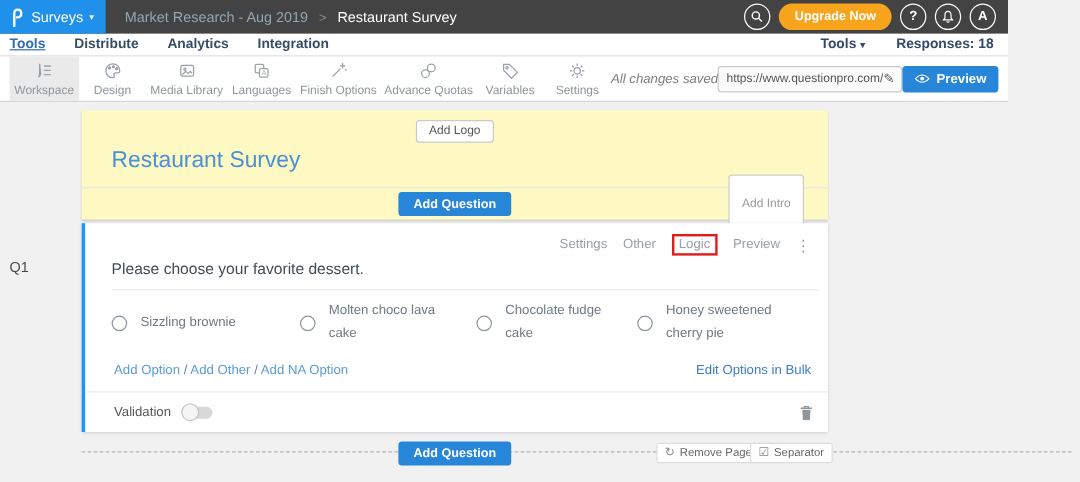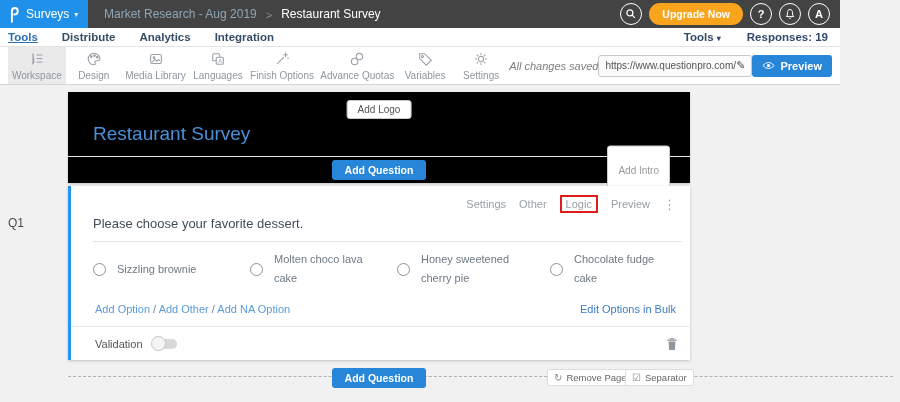--- a/index.html
+++ b/index.html
@@ -38,21 +38,21 @@
   .toolbar-right { margin-left:auto; display:flex; align-items:center; gap:0; padding-right:8px; }
   .saved { font-style:italic; font-size:11px; color:#7d7d7d; white-space:nowrap; }
   .url-box { display:flex; align-items:center; width:154px; height:22px; border:1px solid #c9c9c9; border-radius:3px; background:#fbfbfb; padding:0 6px; }
   .url-input { border:none; background:transparent; flex:1; min-width:0; font-size:10px; color:#555; outline:none; font-family:"Liberation Sans", sans-serif; }
   .pencil { font-size:11px; color:#555; cursor:pointer; }
   .preview-btn { background:#2786d8; color:#fff; font-size:11px; font-weight:700; height:22px; padding:0 10px; border-radius:3px; display:flex; align-items:center; gap:5px; border:none; cursor:pointer; font-family:"Liberation Sans", sans-serif; }
 
   
   .main { position:absolute; top:85px; left:0; right:0; bottom:0; background:#f1f1f2; }
 
-  .header-card { position:absolute; left:68px; top:7px; width:622px; height:91px; background:#000000; box-shadow:0 1px 2px rgba(0,0,0,.18); }
+  .header-card { position:absolute; left:68px; top:7px; width:622px; height:91px; background:#fef9c3; box-shadow:0 1px 2px rgba(0,0,0,.18); }
   .add-logo { position:absolute; top:8px; left:50%; transform:translateX(-50%); background:#fff; border:1px solid #c9c9c9; border-radius:3px; font-size:10px; color:#555; padding:3px 10px; cursor:pointer; font-family:"Liberation Sans", sans-serif; }
   .survey-title { position:absolute; left:25px; top:31px; font-size:19px; color:#4a90d9; font-weight:400; }
   .header-footer { position:absolute; left:0; right:0; bottom:0; height:27px; border-top:1px solid #e7e7e7; display:flex; align-items:center; justify-content:center; }
   .btn-blue { background:#2786d8; color:#fff; font-size:10.5px; font-weight:700; padding:4px 13px; border-radius:3px; border:none; cursor:pointer; font-family:"Liberation Sans", sans-serif; }
   .add-intro { position:absolute; right:20px; top:50%; transform:translateY(-50%); border:1px solid #ccc; background:#fff; color:#9a9a9a; font-size:10px; padding:18px 10px; border-radius:3px; cursor:pointer; font-family:"Liberation Sans", sans-serif; }
 
   .q-label { position:absolute; left:8px; top:131px; font-size:12px; color:#4a4a4a; }
 
   .q-card { position:absolute; left:68px; top:101px; width:622px; height:174px; background:#fff; border-left:3px solid #2196f3; box-shadow:0 1px 3px rgba(0,0,0,.2); }
   .q-actions { position:absolute; top:9px; right:14px; display:flex; align-items:center; gap:13px; font-size:11px; color:#98a0a8; }
@@ -127,21 +127,21 @@
     </div>
   </div>
 
   <div class="navrow">
     <span class="nav-item active">Tools</span>
     <span class="nav-item">Distribute</span>
     <span class="nav-item">Analytics</span>
     <span class="nav-item">Integration</span>
     <div class="navrow-right">
       <span class="tools"><span>Tools</span> <span class="caret">▾</span></span>
-      <span class="responses">Responses: 19</span>
+      <span class="responses">Responses: 18</span>
     </div>
   </div>
 
   <div class="toolbar">
     <div class="tool-item active">
       <span class="ticon">
         <svg width="16" height="16" viewBox="0 0 18 18" stroke="#9ba1a8" stroke-width="1.2" fill="none">
             <path d="M4.5 2.5 v10 l-1 2.5 2 -2.5 z"></path>
             <line x1="8.5" y1="4.5" x2="15" y2="4.5"></line>
             <line x1="8.5" y1="8.5" x2="15" y2="8.5"></line>
@@ -261,27 +261,27 @@
       <div class="q-text">Please choose your favorite dessert.</div>
       <div class="q-options">
         <div class="opt o0">
           <span class="radio"></span>
           <span class="opt-label">Sizzling brownie</span>
         </div>
         <div class="opt o1">
           <span class="radio"></span>
           <span class="opt-label">Molten choco lava cake</span>
         </div>
+        <div class="opt o3">
+          <span class="radio"></span>
+          <span class="opt-label">Chocolate fudge cake</span>
+        </div>
         <div class="opt o2">
           <span class="radio"></span>
           <span class="opt-label">Honey sweetened cherry pie</span>
-        </div>
-        <div class="opt o3">
-          <span class="radio"></span>
-          <span class="opt-label">Chocolate fudge cake</span>
         </div>
       </div>
       <div class="q-links">
         <a>Add Option</a>
         <span class="links-sep">/</span>
         <a>Add Other</a>
         <span class="links-sep">/</span>
         <a>Add NA Option</a>
       </div>
       <div class="edit-bulk">Edit Options in Bulk</div>

